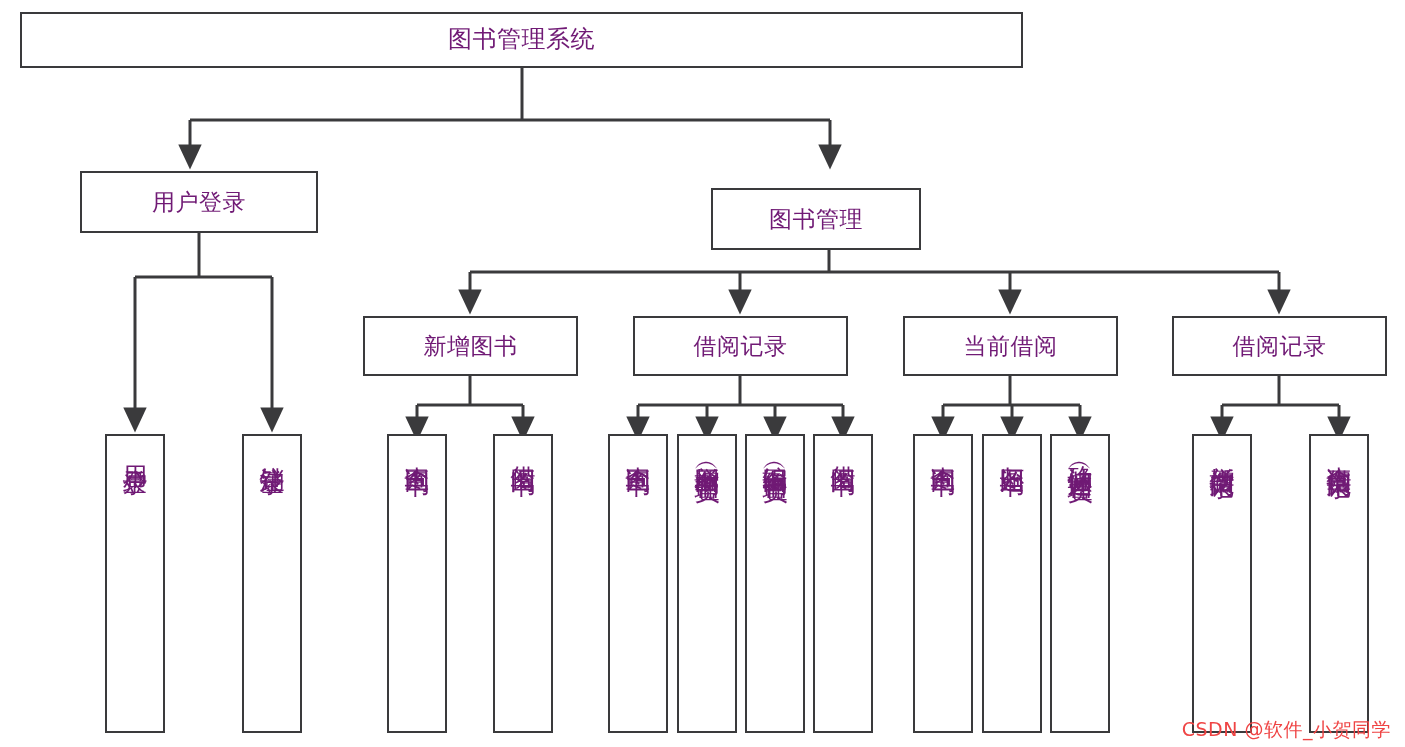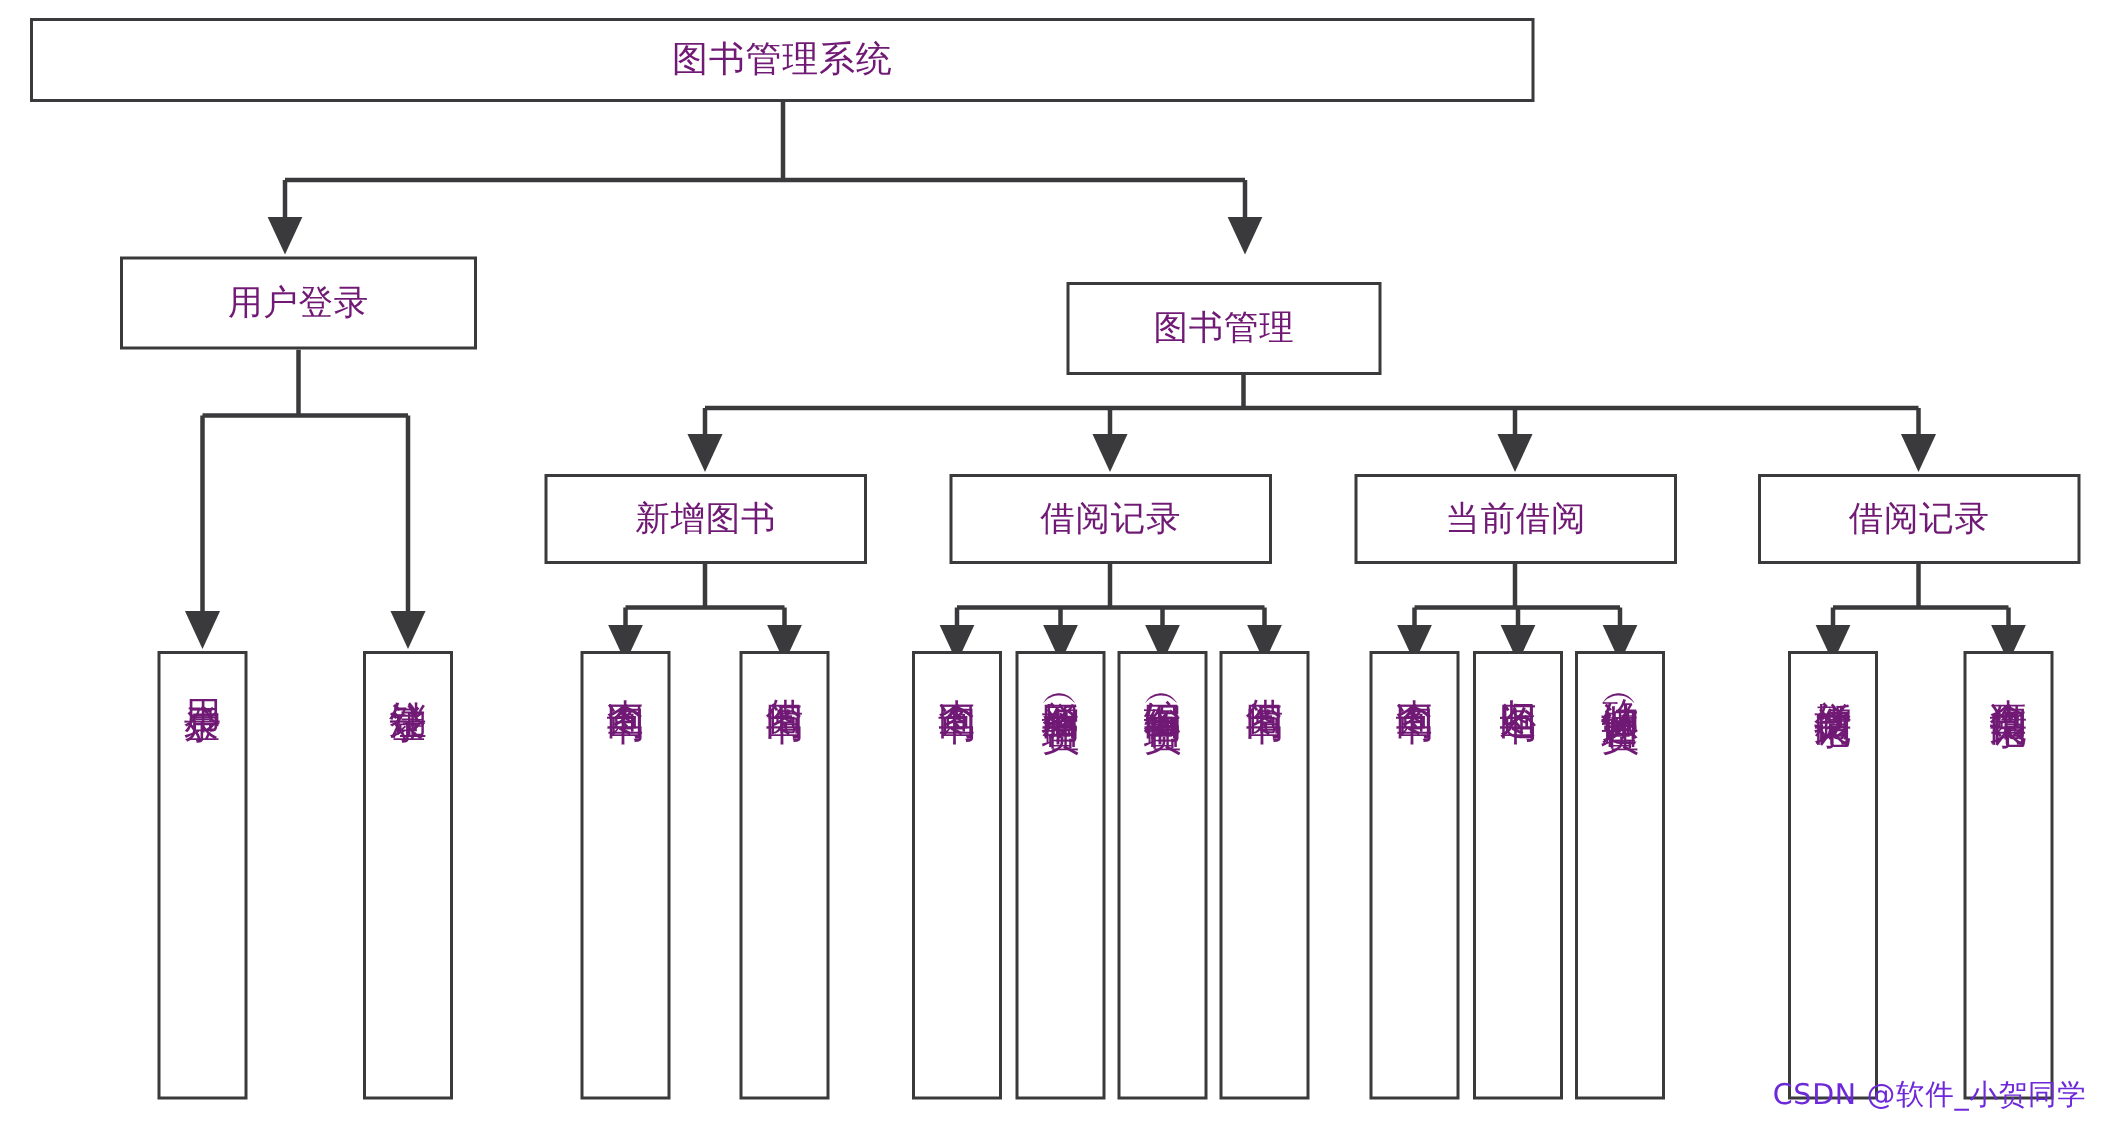--- a/index.html
+++ b/index.html
@@ -58,21 +58,21 @@
     font-size:25px;
     letter-spacing:2px;
     line-height:1;
     height:auto;
   }
   #watermark{
     position:absolute;
     right:14px;
     bottom:4px;
     font-size:19px;
-    color:#6d28d9;
+    color:#ef4444;
     letter-spacing:0.5px;
     z-index:3;
     white-space:nowrap;
   }
 </style>
 </head>
 <body>
 
 <div id="stage">
 

